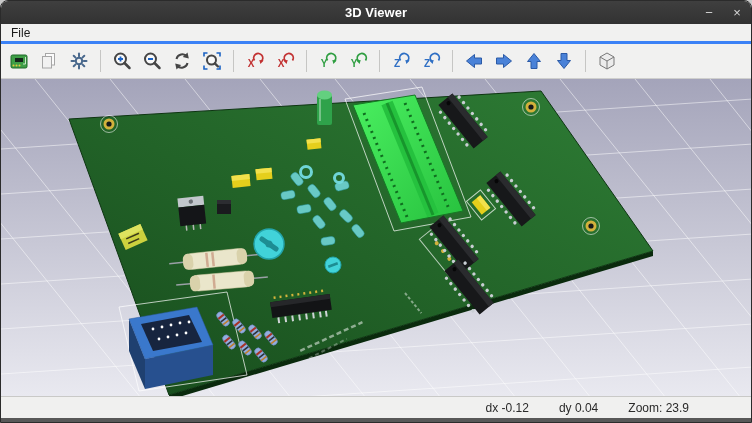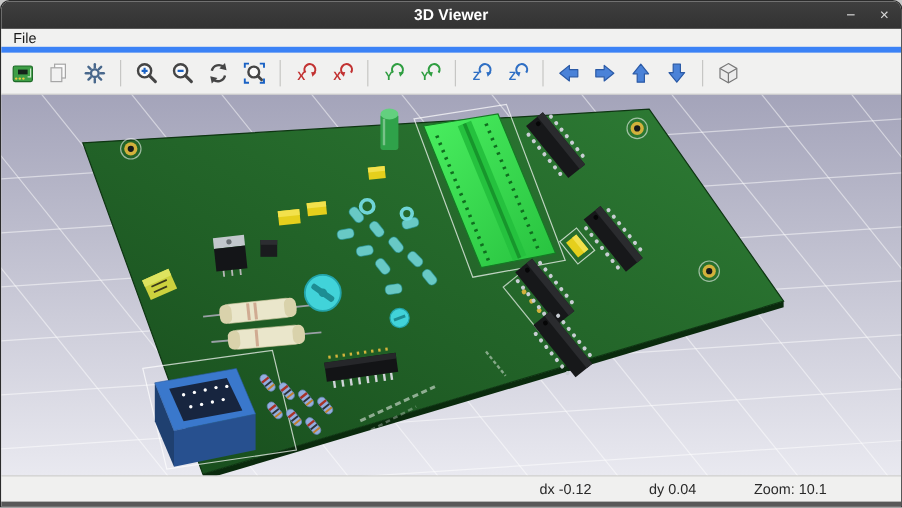--- a/index.html
+++ b/index.html
@@ -25,21 +25,21 @@
     position:absolute;right:6px;top:0;height:100%;
     display:flex;align-items:center;gap:12px;
   }
   .win-btn{
     color:#d8d8d8;font-size:13px;line-height:1;cursor:default;
     width:16px;text-align:center;font-weight:400;
   }
   
   .menubar{
     height:20px;flex:0 0 20px;
-    background:#f1f1f0;border-bottom:5px solid #3b82f6;
+    background:#f1f1f0;border-bottom:3px solid #3b82f6;
     display:flex;align-items:center;
     font-size:12px;color:#1a1a1a;padding-left:2px;
   }
   .menu-item{padding:2px 8px;}
   
   .toolbar{
     height:35px;flex:0 0 35px;
     background:#f1f1f0;border-bottom:1px solid #cfcfcd;
     display:flex;align-items:center;padding-left:4px;gap:2px;
   }
@@ -54,21 +54,21 @@
   .viewport{
     height:317px;flex:0 0 317px;position:relative;
     background:linear-gradient(#a4a4ba 0%, #c3c3d2 45%, #e9e9f0 100%);
   }
   .viewport svg{position:absolute;left:0;top:0;}
   
   .statusbar{
     height:22px;flex:0 0 22px;
     background:#f0f0ef;border-top:1px solid #c9c9c7;
     display:flex;align-items:center;justify-content:flex-end;
-    gap:48px;padding-right:62px;
+    gap:30px;padding-right:62px;
     font-size:12px;color:#2a2a2a;
   }
   .bottom-edge{height:6px;flex:0 0 6px;background:#585858;}
 </style>
 </head>
 <body>
 
 <div class="window">
 
   <div class="titlebar">
@@ -597,18 +597,18 @@
             <circle cx="176" cy="256" r="1.4"></circle>
             <circle cx="185" cy="254" r="1.4"></circle>
         </g>
       </g>
     </svg>
   </div>
 
   <div class="statusbar">
     <span>dx -0.12</span>
     <span>dy 0.04</span>
-    <span>Zoom: 10.1</span>
+    <span>Zoom: 23.9</span>
   </div>
 
   <div class="bottom-edge"></div>
 
 </div>
 
 </body></html>

